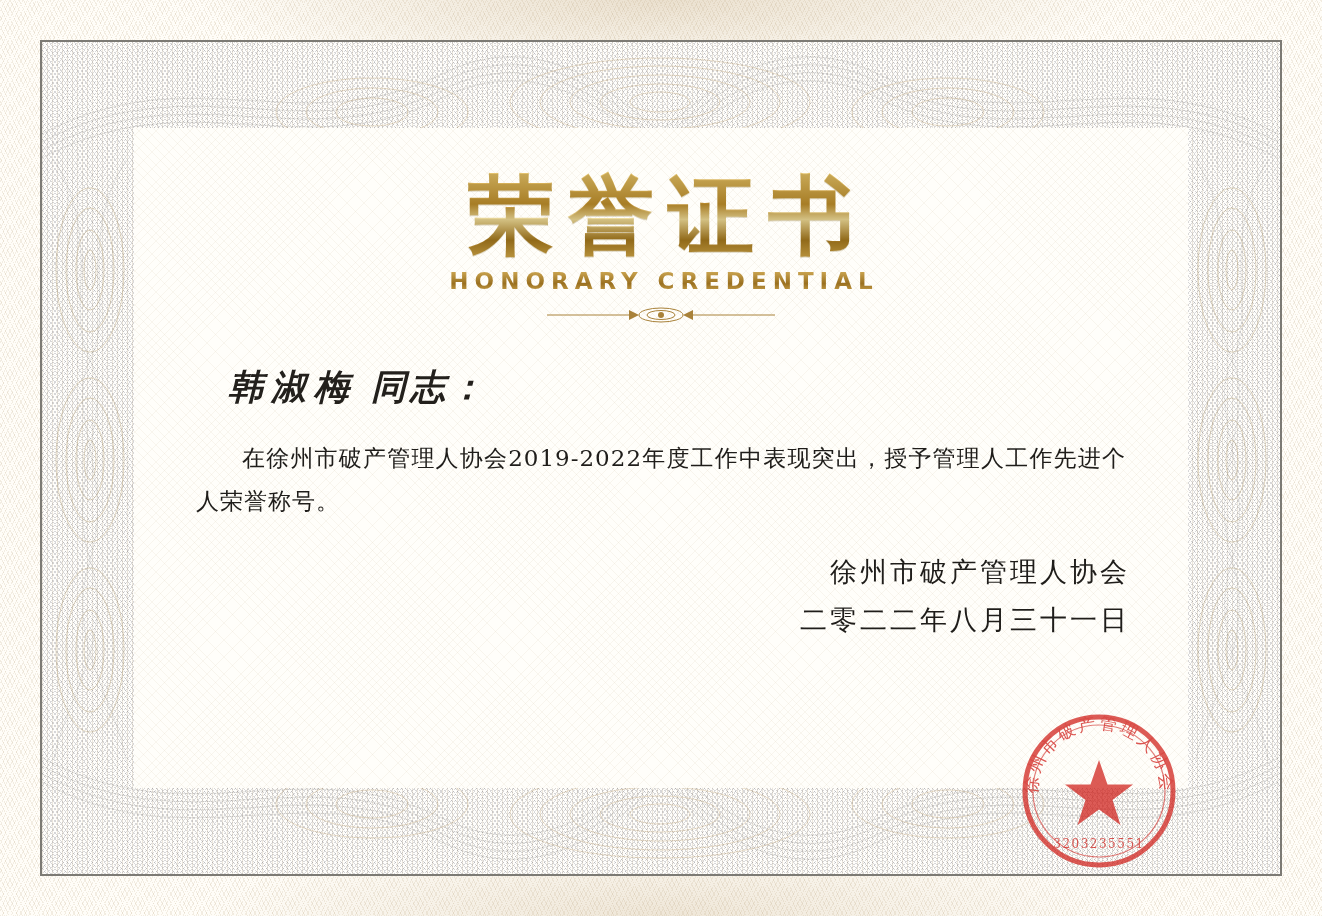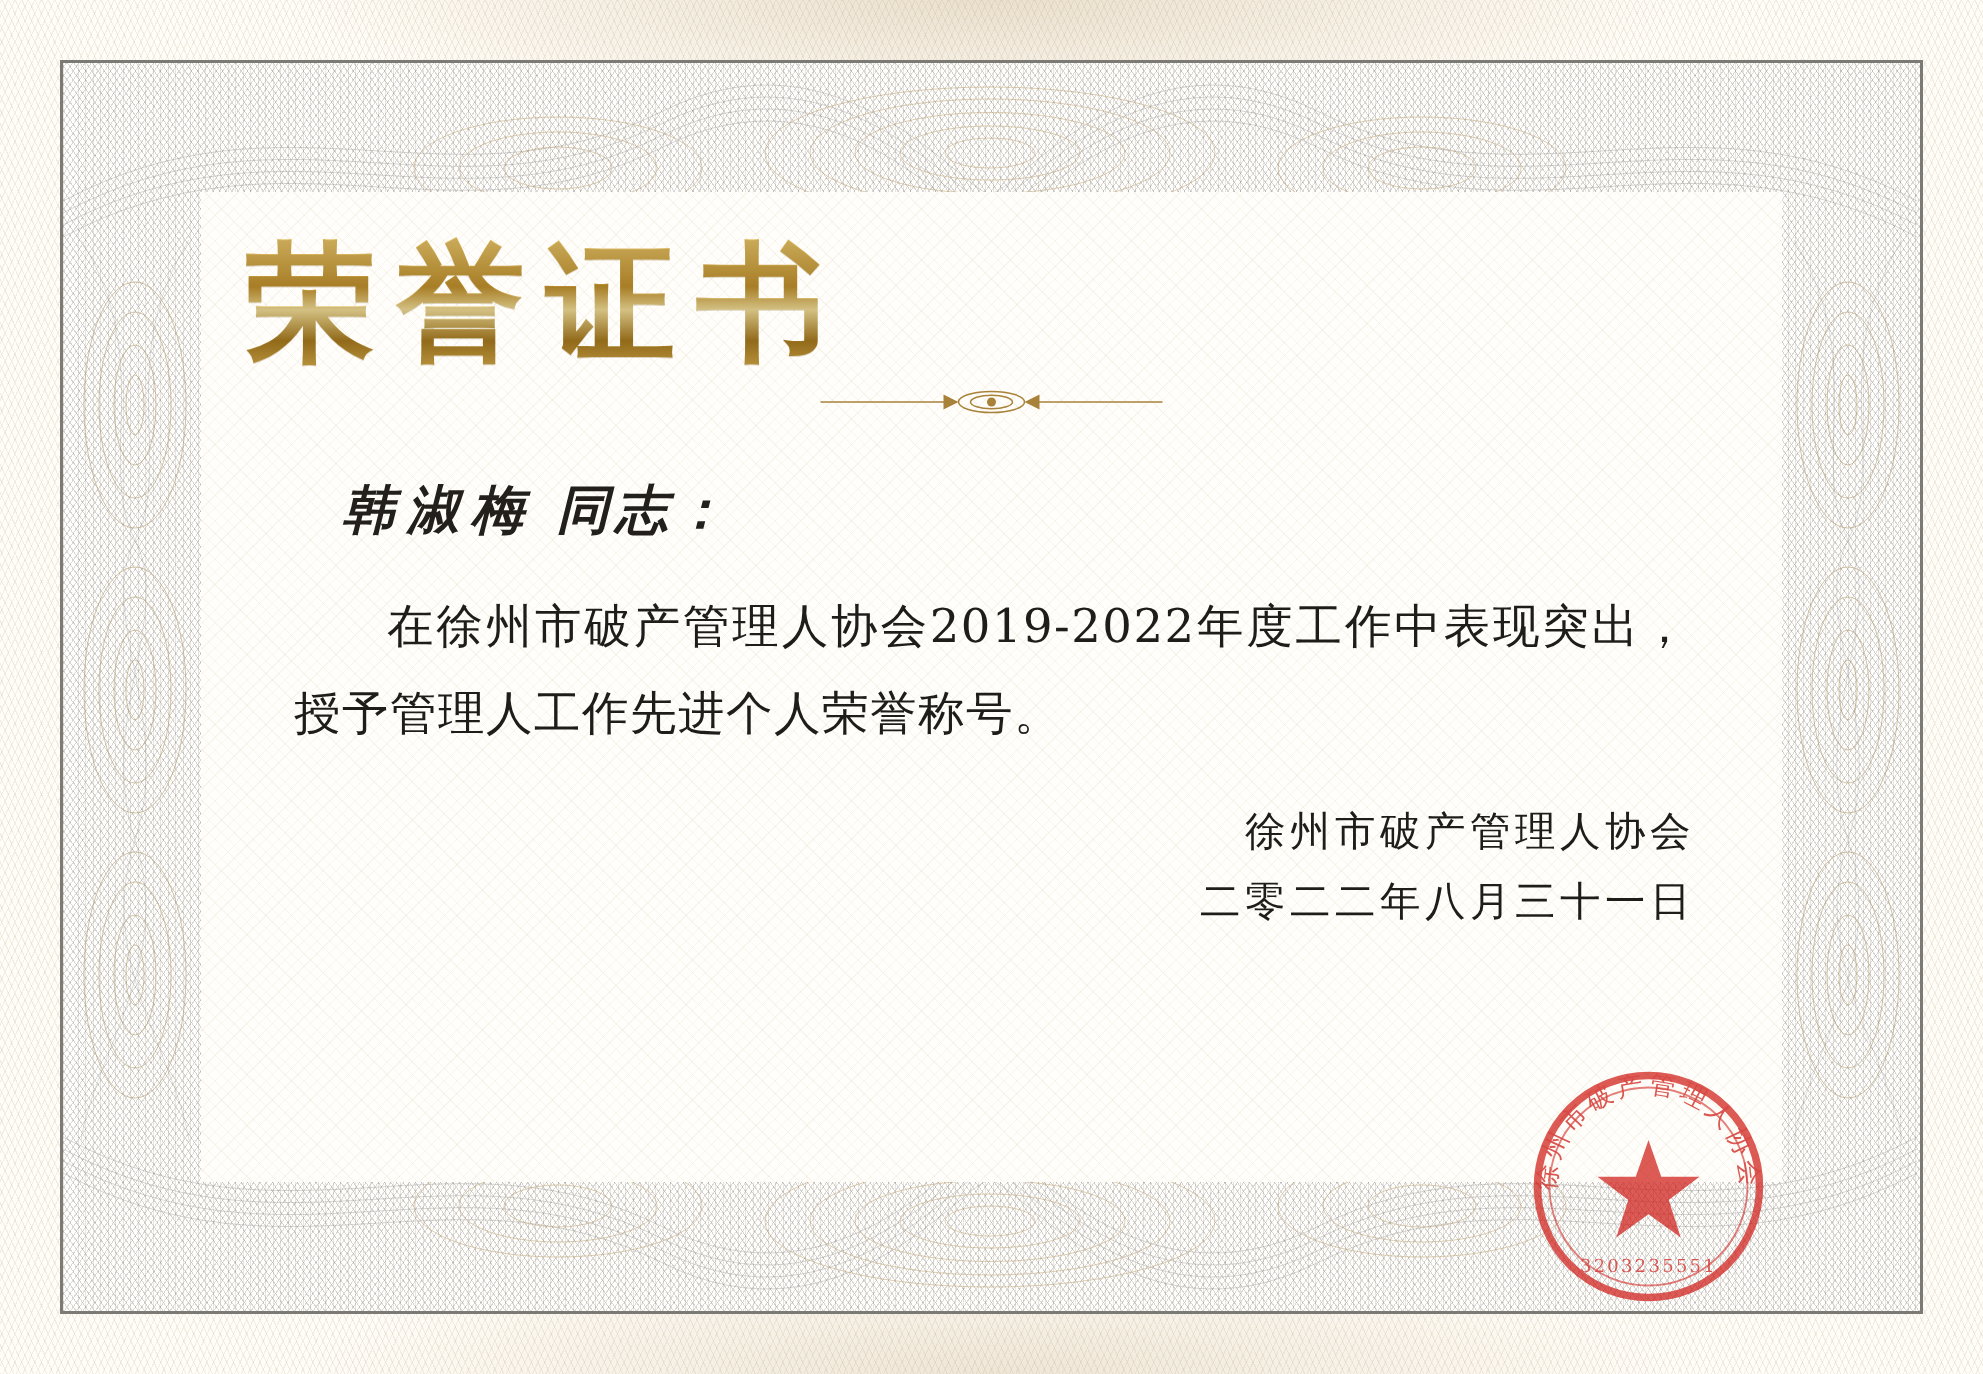--- a/index.html
+++ b/index.html
@@ -87,21 +87,22 @@
   
   .content {
     position: absolute;
     left: 150px;
     top: 150px;
     right: 150px;
     bottom: 150px;
   }
 
   .title-block {
-    margin-top: 7px;
+    text-align: center;
+    margin-top: 20px;
   }
 
   .main-title {
     font-family: "DejaVu Serif", "Liberation Serif", serif;
     font-size: 86px;
     font-weight: 700;
     letter-spacing: 14px;
     line-height: 1.05;
     background: linear-gradient(180deg, #e8c976 0%, #b8892c 38%, #f2e2a8 55%, #9a6f1c 78%, #d4ab51 100%);
     -webkit-background-clip: text;
@@ -145,21 +146,21 @@
   }
   .recipient-name {
     letter-spacing: 8px;
     margin-right: 14px;
   }
 
   .body-text {
     margin-top: 26px;
     padding: 0 46px 0 46px;
     font-family: "DejaVu Serif", "Liberation Serif", serif;
-    font-size: 31px;
+    font-size: 23px;
     line-height: 1.85;
     color: #1f1d1a;
     letter-spacing: 1px;
     text-align: justify;
   }
   .body-text p {
     margin: 0 0 6px 0;
     text-indent: 2em;
   }
 
@@ -285,20 +286,21 @@
       <path d="M82,0 C32,80 72,150 46,200 C20,250 72,320 46,400 C20,480 72,540 82,600"></path>
     </g>
   </svg>
 
   <div class="inner-panel"></div>
 
   <div class="content">
 
     <div class="title-block">
       <div class="main-title">荣誉证书</div>
+      <div class="sub-title">HONORARY CREDENTIAL</div>
       <div class="divider">
         <svg viewBox="0 0 240 18" width="240" height="18">
           <g stroke="#a9823a" fill="none" stroke-width="1">
             <line x1="6" y1="9" x2="92" y2="9"></line>
             <line x1="148" y1="9" x2="234" y2="9"></line>
             <ellipse cx="120" cy="9" rx="22" ry="7"></ellipse>
             <ellipse cx="120" cy="9" rx="14" ry="4.5"></ellipse>
             <path d="M98,9 l-10,-5 v10 z" fill="#a9823a" stroke="none"></path>
             <path d="M142,9 l10,-5 v10 z" fill="#a9823a" stroke="none"></path>
           </g>

